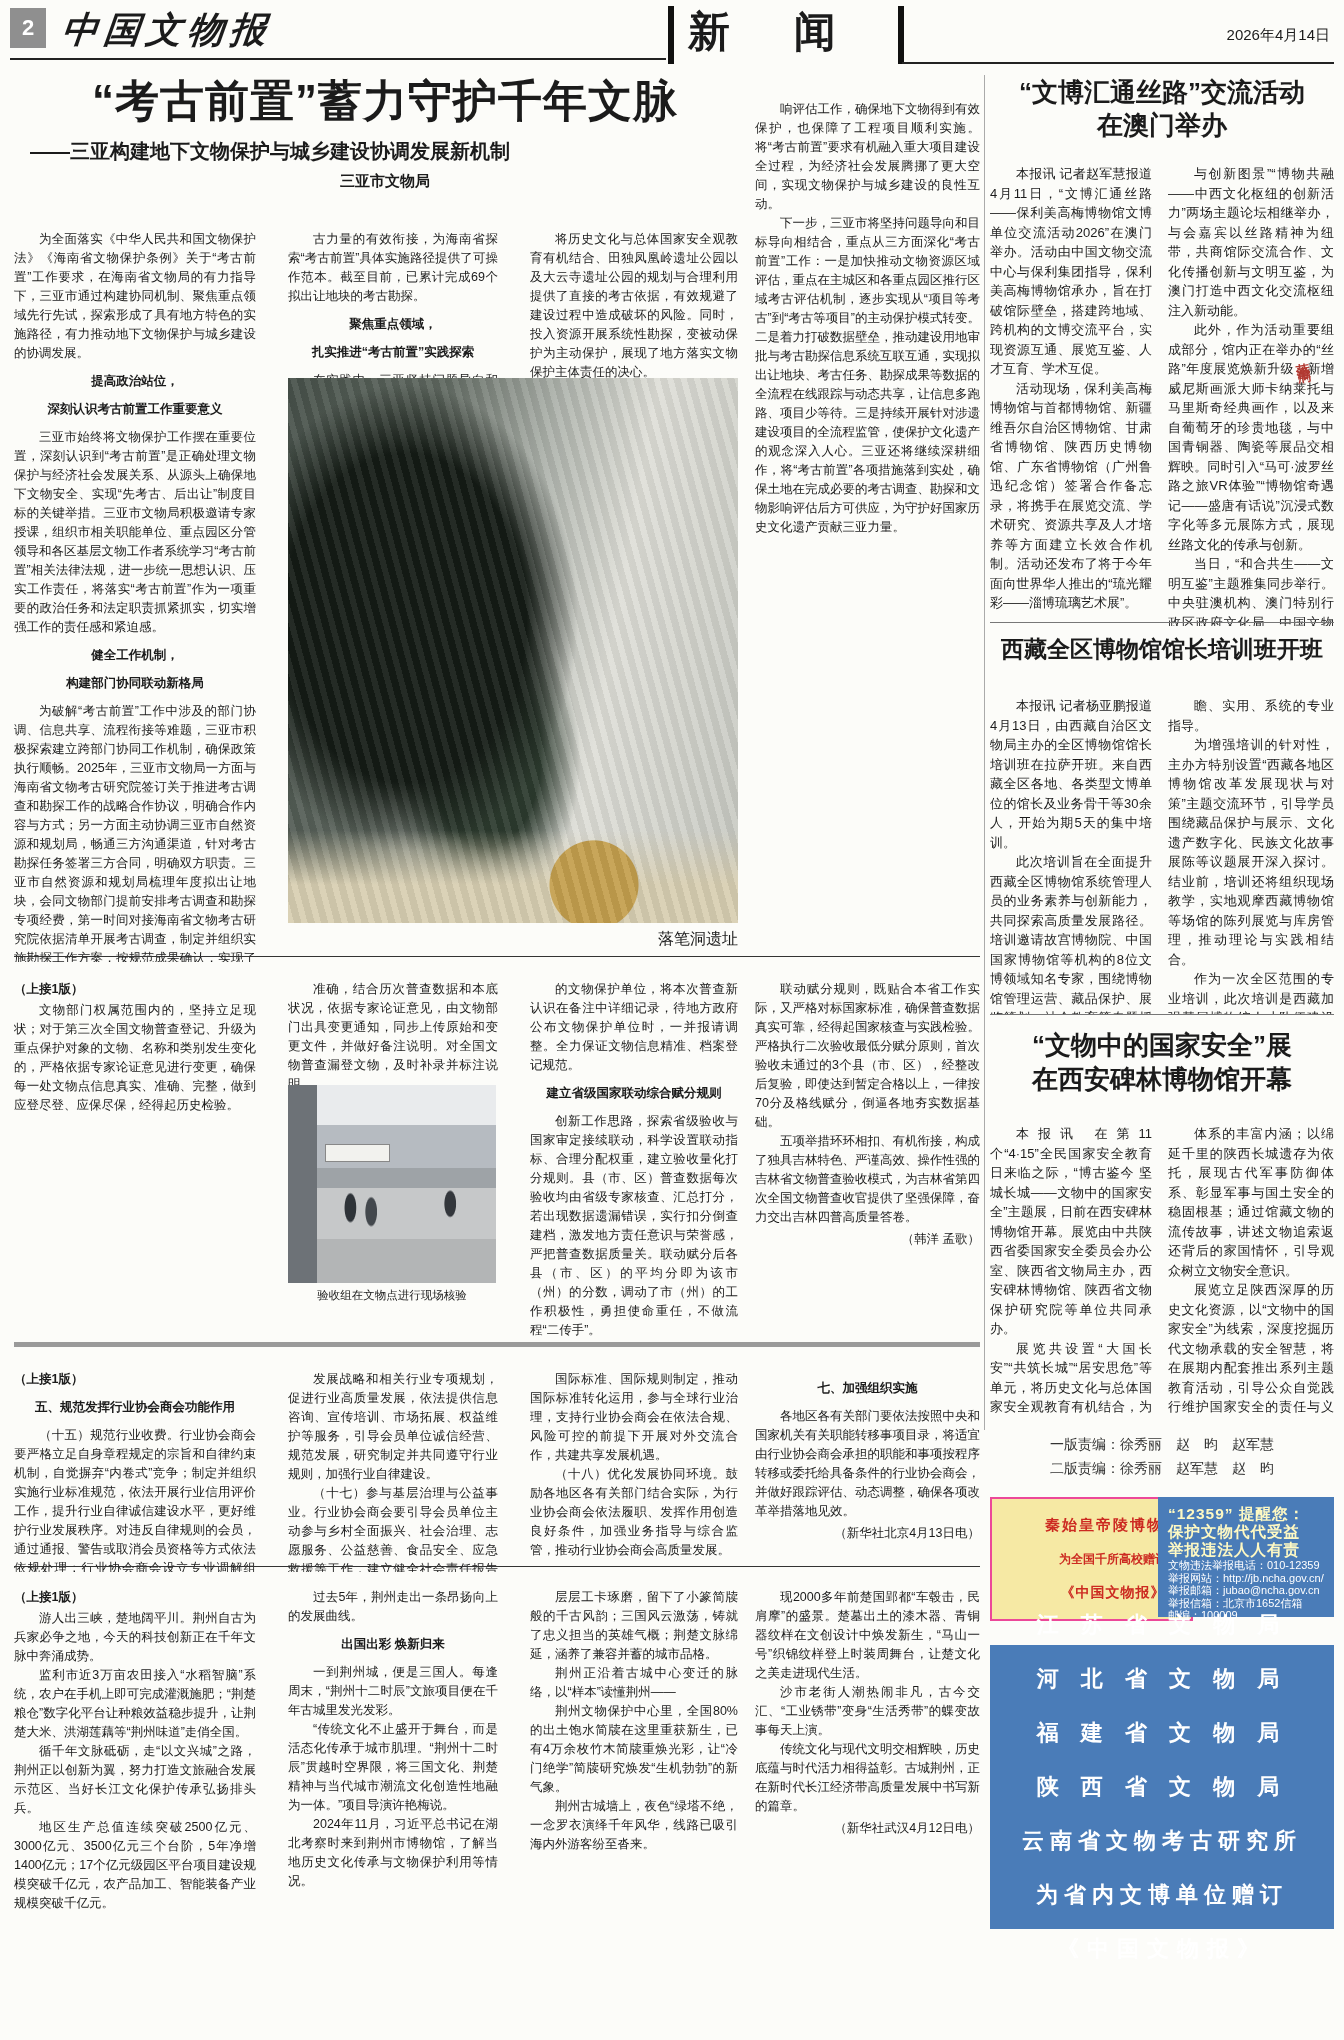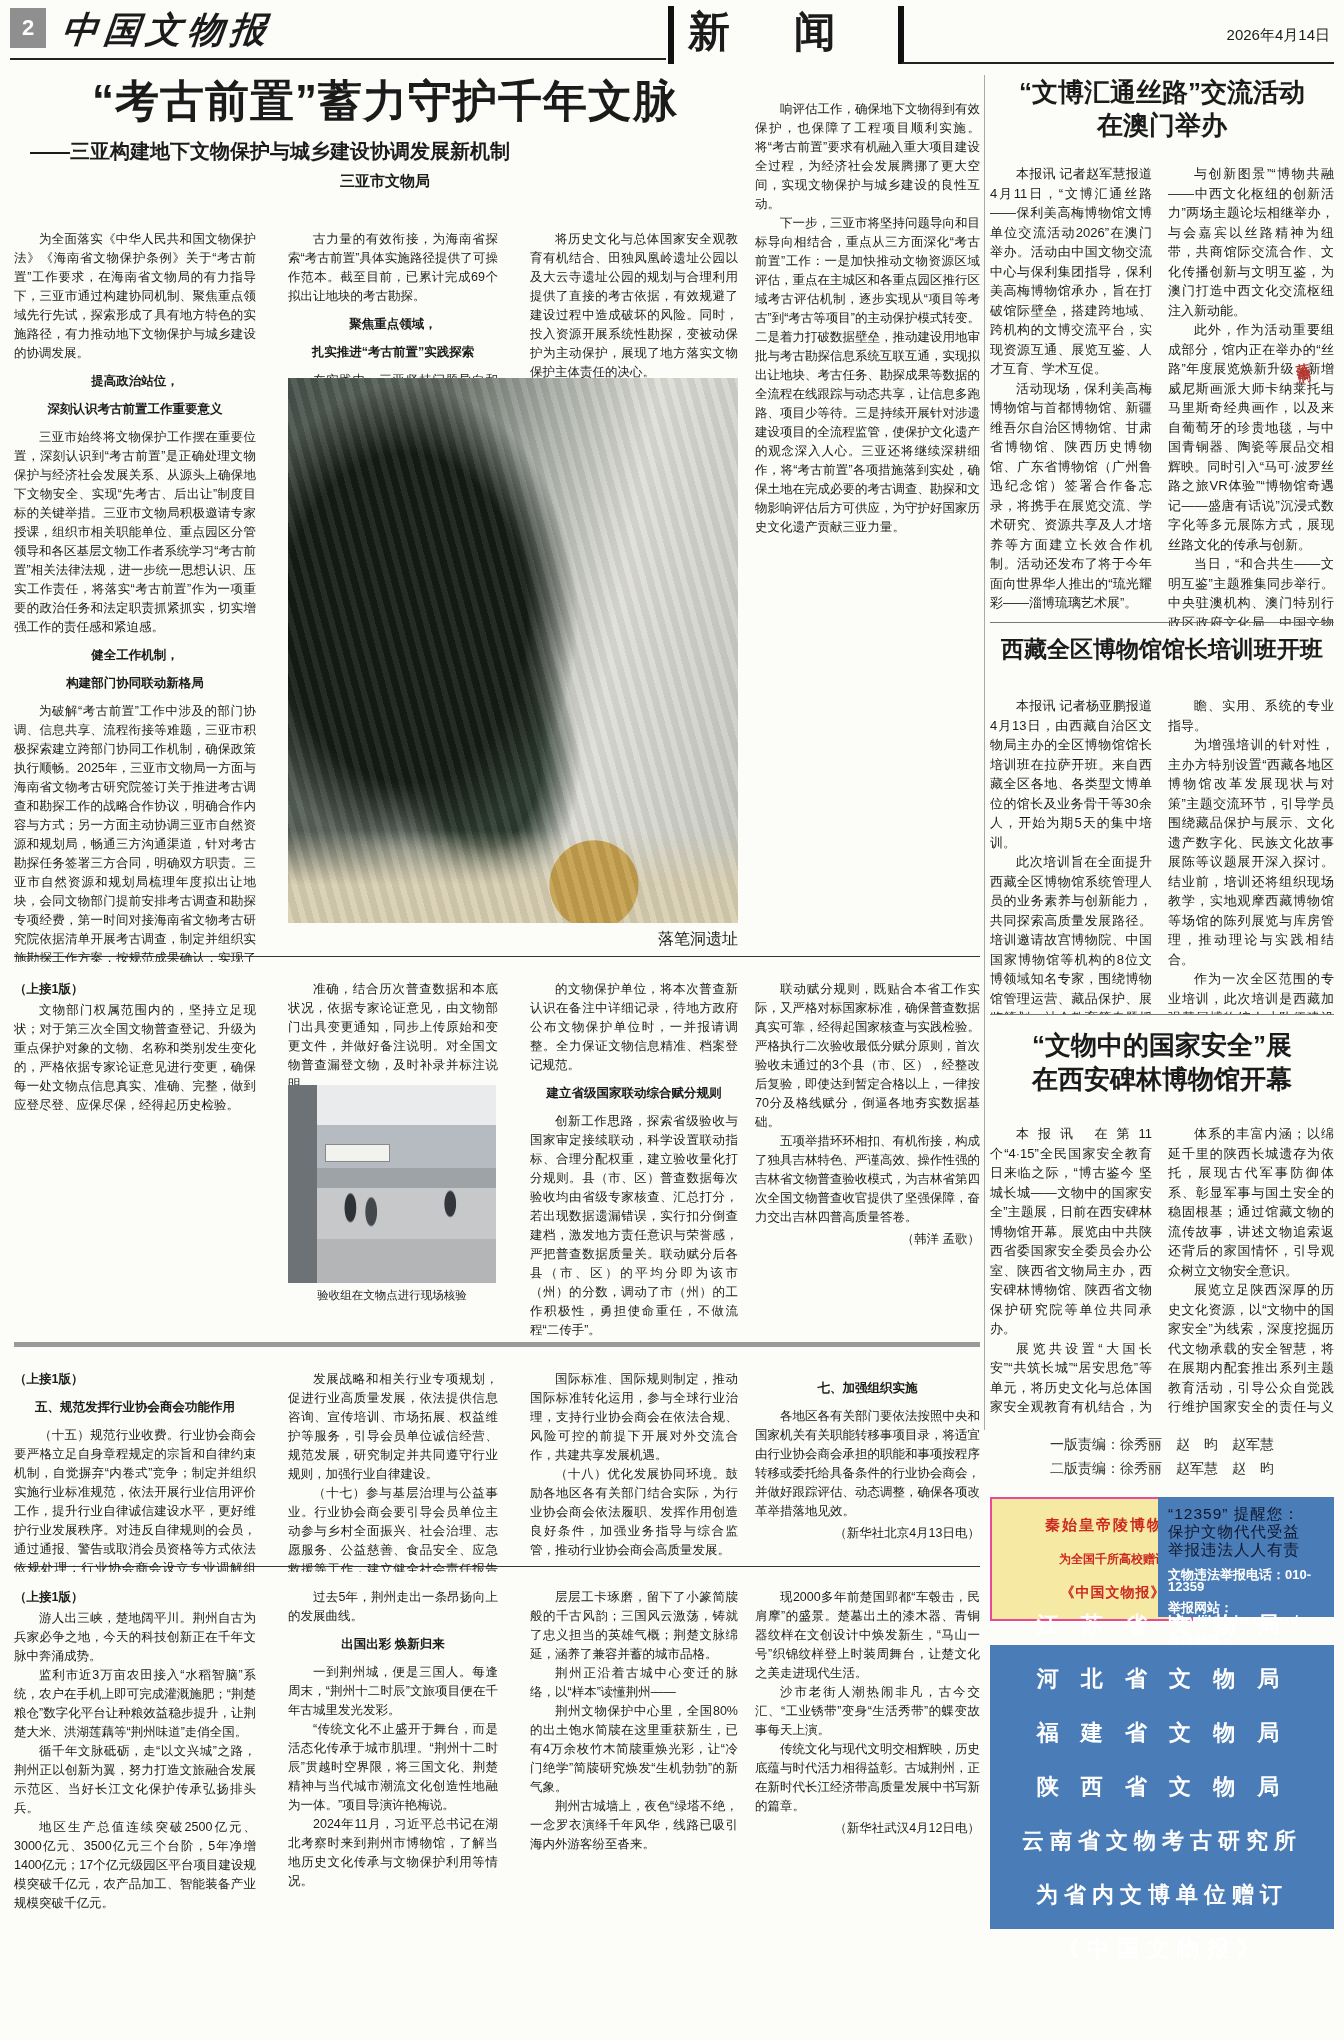--- a/index.html
+++ b/index.html
@@ -62,22 +62,22 @@
            font-size:14px;line-height:24px;color:#333;}
   
   .ybox{position:absolute;left:990px;top:1497px;width:156px;height:120px;background:#f6e9a4;
         border:2px solid #ec4899;display:flex;flex-direction:column;justify-content:center;gap:16px;
         text-align:center;color:#cc2a21;font-weight:900;padding-left:43px;}
   .ybox .l0{font-size:15px;letter-spacing:2px;}
   .ybox .l1{font-size:12px;}
   .ybox .l2{font-size:14px;letter-spacing:1px;}
   .bbox{position:absolute;left:1158px;top:1497px;width:176px;height:120px;background:#4a7cb8;
         color:#fff;padding:8px 8px 0 10px;box-sizing:border-box;}
-  .bbox .h{color:#0f172a;font-weight:400;font-size:15.5px;line-height:18px;letter-spacing:1px;}
-  .bbox .i{font-size:13px;line-height:11.5px;font-weight:700;margin-top:10px;}
+  .bbox .h{color:#fef9c3;font-weight:700;font-size:15.5px;line-height:18px;letter-spacing:1px;}
+  .bbox .i{font-size:11px;line-height:11.5px;font-weight:400;margin-top:1px;}
   .bigbox{position:absolute;left:990px;top:1645px;width:344px;height:284px;background:#4a7cb8;
           color:#fff;display:flex;flex-direction:column;justify-content:center;gap:20px;
           text-align:center;font-weight:900;}
   .bigbox .bl{font-size:22px;letter-spacing:8px;line-height:34px;}
 </style>
 </head>
 <body>
 
 <div id="page">
 

